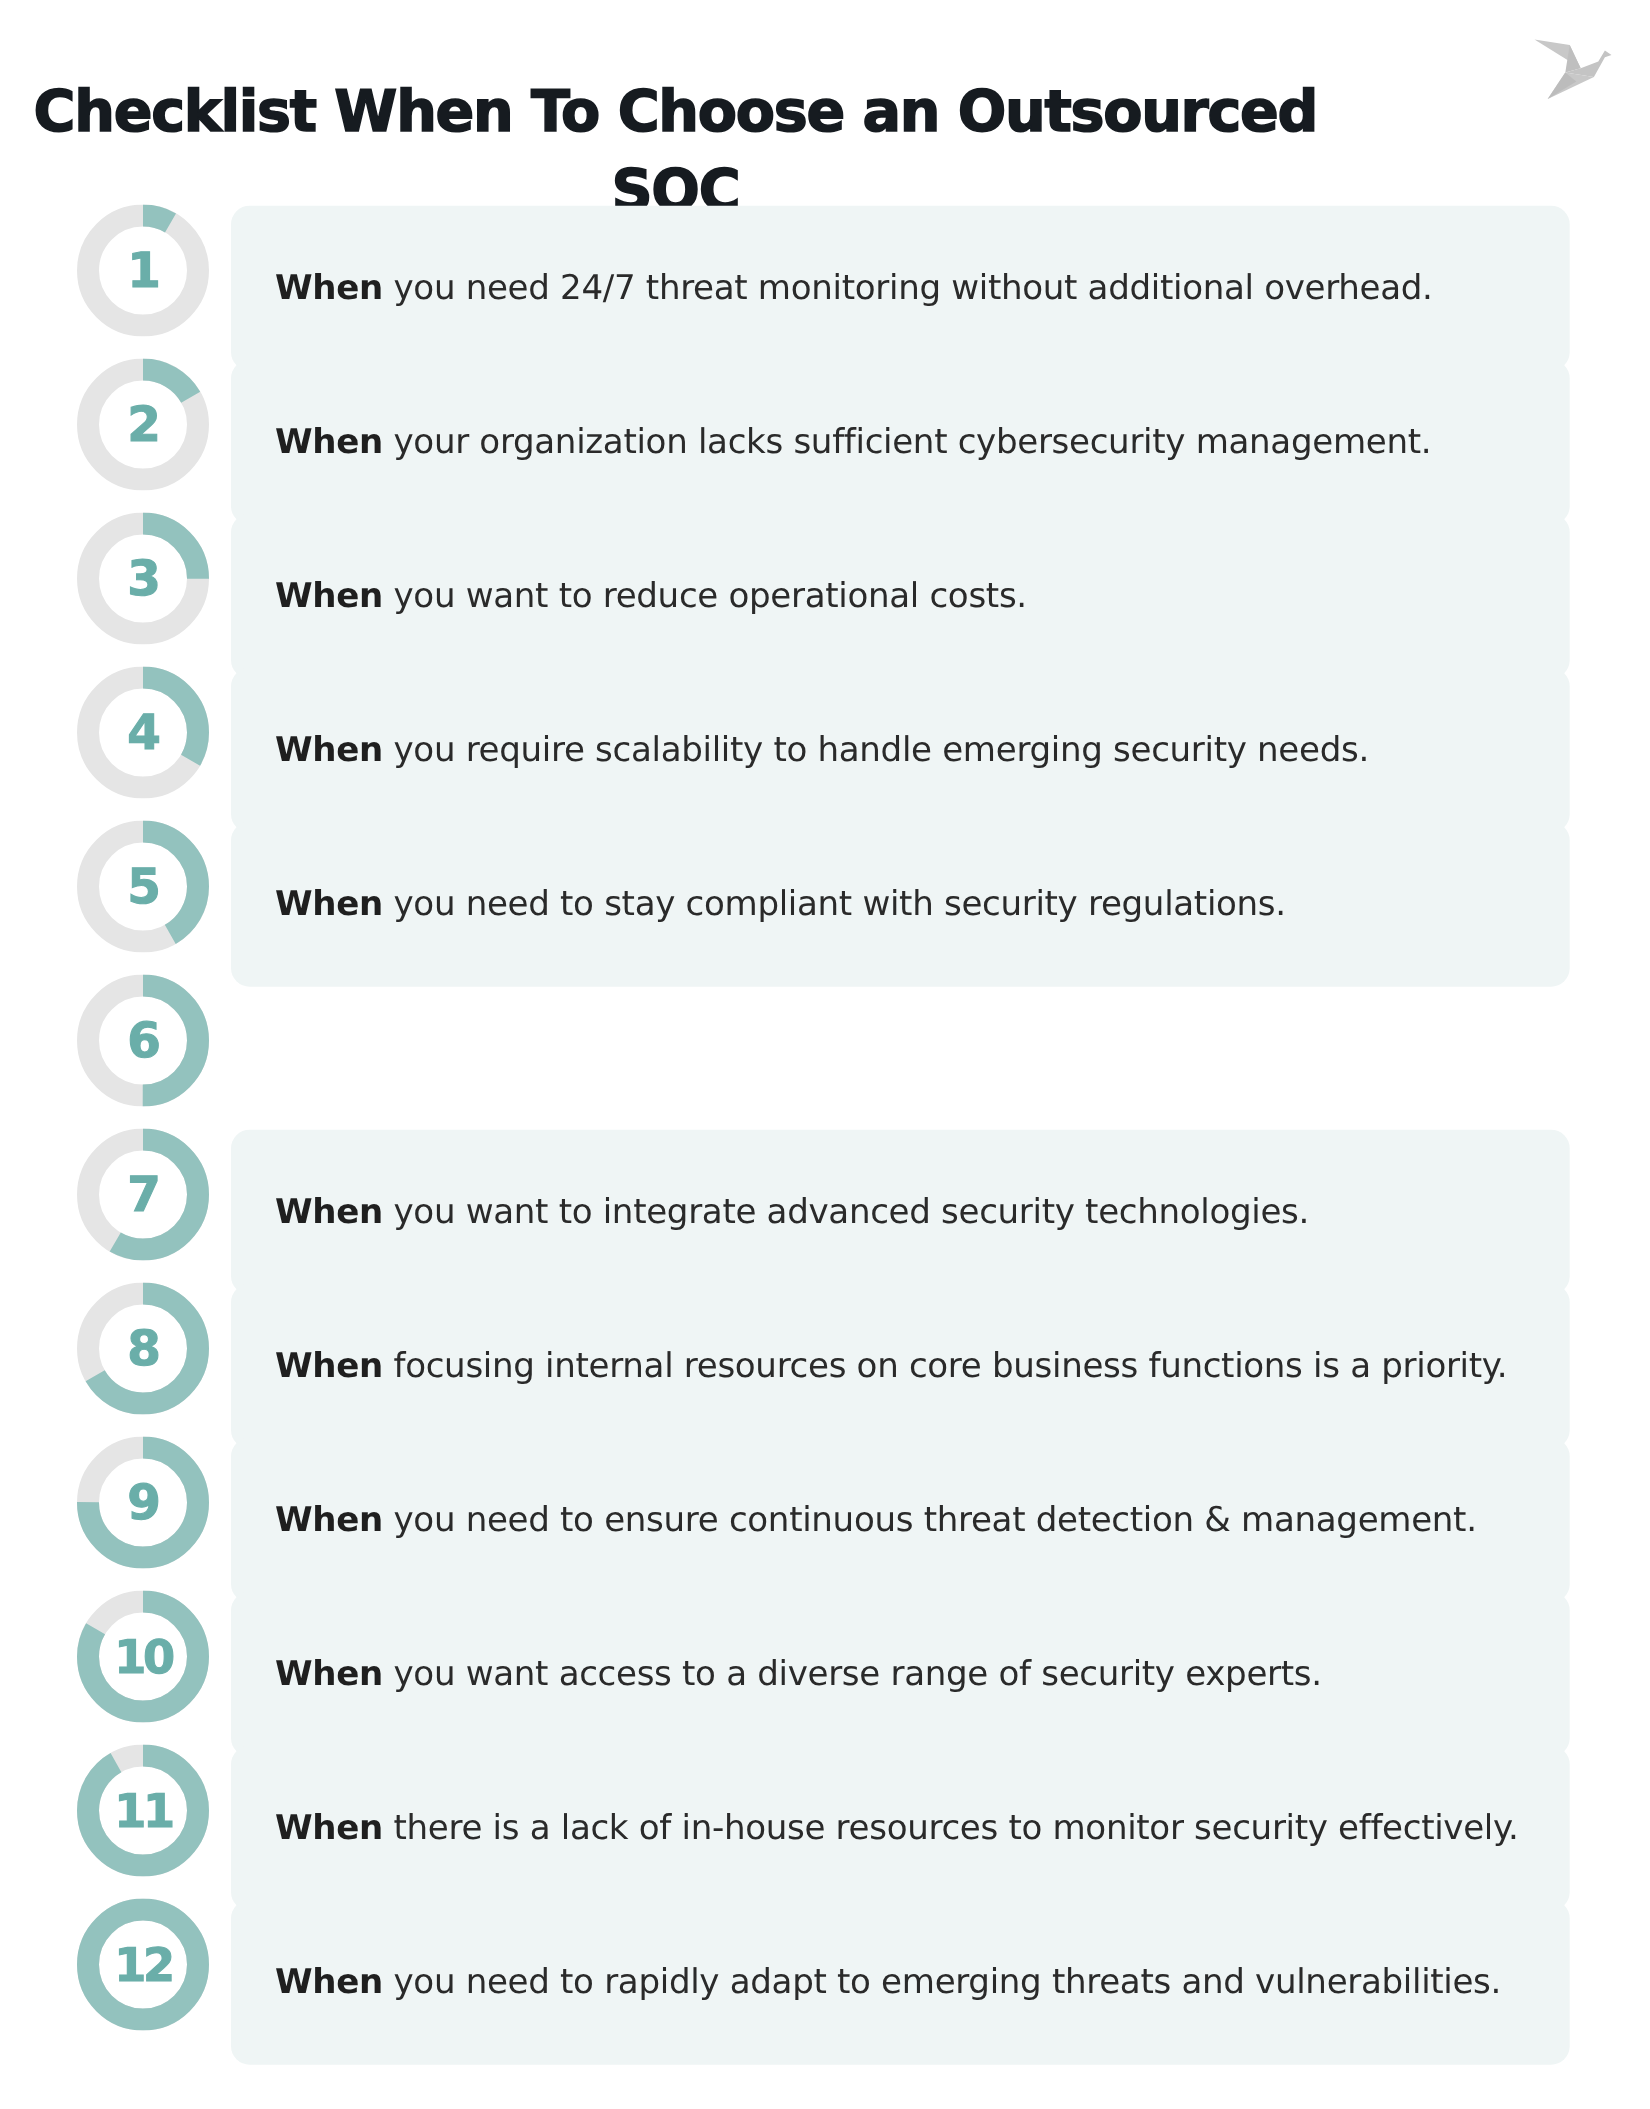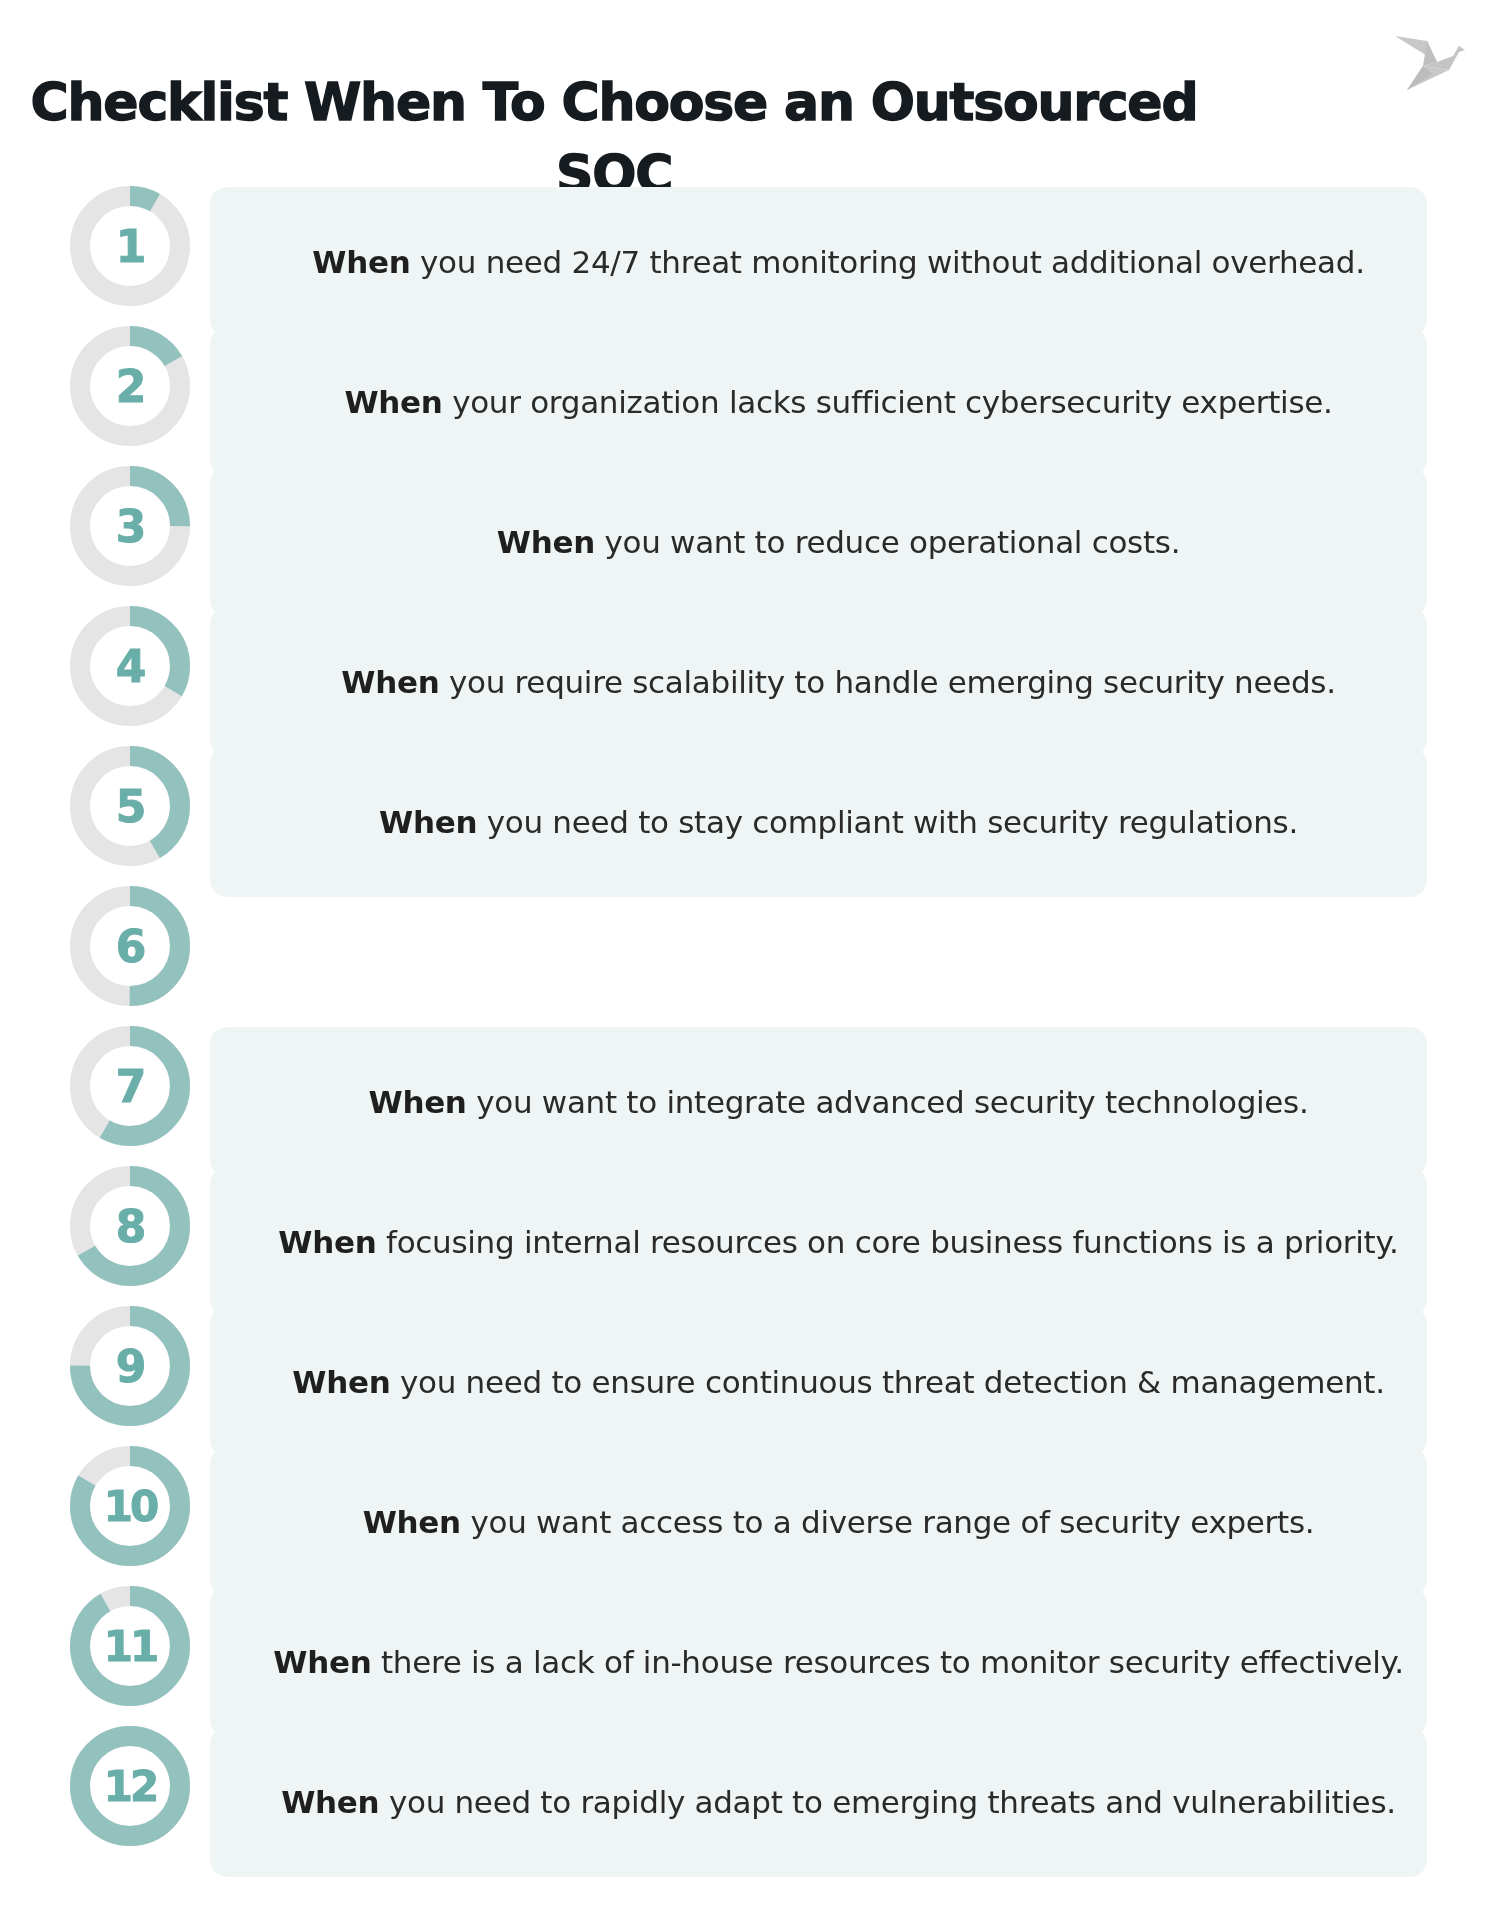--- a/index.html
+++ b/index.html
@@ -19,21 +19,21 @@
   .num {
     position: absolute; left: 0; top: 0; width: 120px; height: 120px;
     display: flex; align-items: center; justify-content: center;
     font-family: "DejaVu Sans", sans-serif; font-weight: 900; font-size: 44px;
     color: #6aaea9; letter-spacing: -2px; -webkit-text-stroke: 1px #6aaea9;
   }
   .num.two { font-size: 42px; letter-spacing: -3px; }
   .card {
     position: absolute; left: 210px; top: 1px; width: 1217px; height: 150px;
     background: #eff5f5; border-radius: 17px; display: flex; align-items: center;
-    box-sizing: border-box; padding-left: 40px; white-space: nowrap; justify-content: center;
+    box-sizing: border-box; padding-left: 40px; white-space: nowrap;
   }
   .card-text { font-size: 31px; color: #2a2a2a; letter-spacing: -0.3px; }
   .card-text b { font-weight: 700; color: #1f1f1f; }
 </style>
 </head>
 <body>
 
 <h1 class="title">Checklist When To Choose an Outsourced SOC</h1>
 
 <div class="logo">
@@ -61,21 +61,21 @@
   </div>
     <div class="row" style="top: 140px;">
     <div class="ring">
       <svg width="120" height="120" viewBox="0 0 120 120">
         <circle class="track" cx="60" cy="60" r="50" fill="none" stroke-width="20" stroke="#e5e5e5"></circle>
         <circle class="fill" cx="60" cy="60" r="50" fill="none" stroke-width="20" transform="rotate(-90 60 60)" stroke="#93c2be" stroke-dasharray="52.35987755982988 314.1592653589793"></circle>
       </svg>
       <div class="num">2</div>
     </div>
     <div class="card">
-      <span class="card-text"><b>When</b><span> your organization lacks sufficient cybersecurity expertise.</span></span>
+      <span class="card-text"><b>When</b><span> your organization lacks sufficient cybersecurity management.</span></span>
     </div>
   </div>
     <div class="row" style="top: 280px;">
     <div class="ring">
       <svg width="120" height="120" viewBox="0 0 120 120">
         <circle class="track" cx="60" cy="60" r="50" fill="none" stroke-width="20" stroke="#e5e5e5"></circle>
         <circle class="fill" cx="60" cy="60" r="50" fill="none" stroke-width="20" transform="rotate(-90 60 60)" stroke="#93c2be" stroke-dasharray="78.53981633974483 314.1592653589793"></circle>
       </svg>
       <div class="num">3</div>
     </div>

